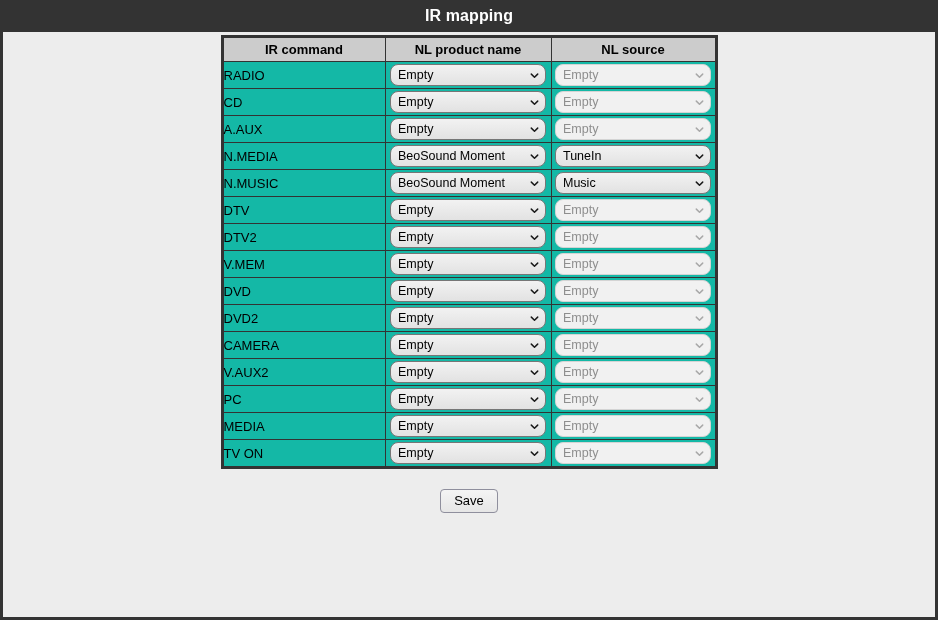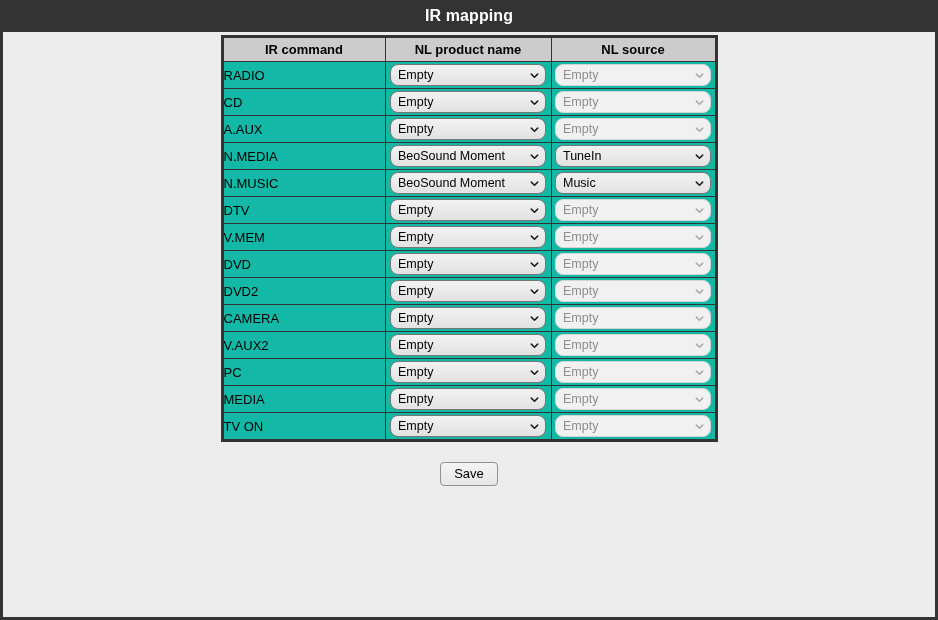--- a/index.html
+++ b/index.html
@@ -249,20 +249,35 @@
                   </svg>
                 </span></td>
               <td class="sel-cell"><span class="sel disabled">
                   <span class="sel-text">Empty</span>
                   <svg class="chev" viewBox="0 0 12 12">
                     <path d="M2.5 4.5 L6 8 L9.5 4.5" fill="none" stroke-width="1.6" stroke-linecap="round" stroke-linejoin="round"></path>
                   </svg>
                 </span></td>
             </tr>
             <tr>
+              <td class="cmd-cell">DTV2</td>
+              <td class="sel-cell"><span class="sel enabled">
+                  <span class="sel-text">Empty</span>
+                  <svg class="chev" viewBox="0 0 12 12">
+                    <path d="M2.5 4.5 L6 8 L9.5 4.5" fill="none" stroke-width="1.6" stroke-linecap="round" stroke-linejoin="round"></path>
+                  </svg>
+                </span></td>
+              <td class="sel-cell"><span class="sel disabled">
+                  <span class="sel-text">Empty</span>
+                  <svg class="chev" viewBox="0 0 12 12">
+                    <path d="M2.5 4.5 L6 8 L9.5 4.5" fill="none" stroke-width="1.6" stroke-linecap="round" stroke-linejoin="round"></path>
+                  </svg>
+                </span></td>
+            </tr>
+            <tr>
               <td class="cmd-cell">V.MEM</td>
               <td class="sel-cell"><span class="sel enabled">
                   <span class="sel-text">Empty</span>
                   <svg class="chev" viewBox="0 0 12 12">
                     <path d="M2.5 4.5 L6 8 L9.5 4.5" fill="none" stroke-width="1.6" stroke-linecap="round" stroke-linejoin="round"></path>
                   </svg>
                 </span></td>
               <td class="sel-cell"><span class="sel disabled">
                   <span class="sel-text">Empty</span>
                   <svg class="chev" viewBox="0 0 12 12">

